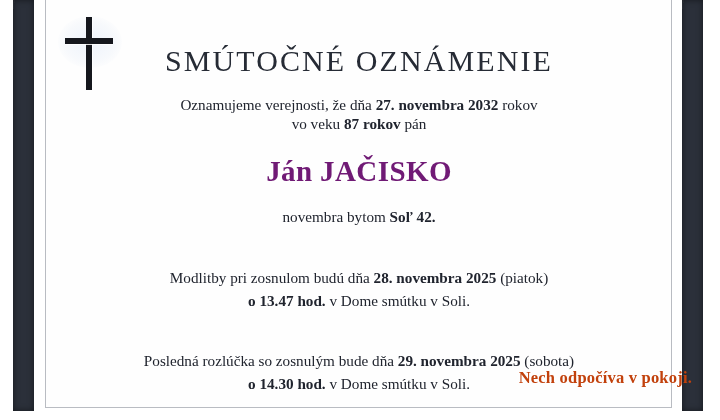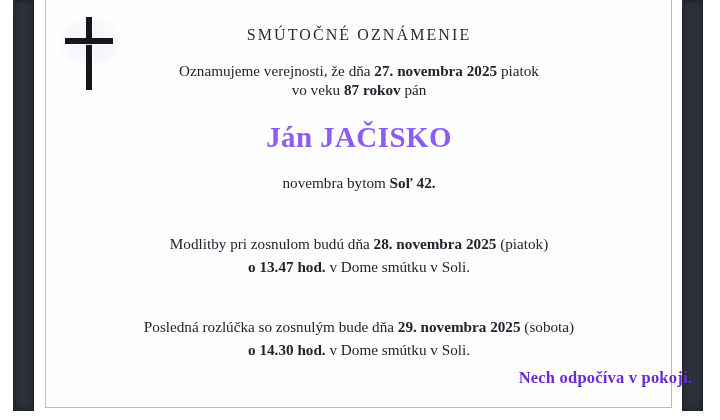--- a/index.html
+++ b/index.html
@@ -92,63 +92,63 @@
     top: 0;
     width: 626px;
     height: 408px;
     box-sizing: border-box;
     padding: 0 14px;
   }
 
   .center { text-align: center; }
 
   #title {
-    margin-top: 26px;
-    font-size: 16px;
+    margin-top: 44px;
+    font-size: 30px;
     letter-spacing: 2.1px;
     font-weight: 400;
     color: #262b35;
     white-space: nowrap;
   }
 
   .line {
     font-size: 15.2px;
     line-height: 1.25;
     color: #20242e;
   }
 
   #line-announce { margin-top: 17px; }
   #line-age      { }
 
   #name {
     margin-top: 22px;
     font-size: 29px;
     font-weight: 700;
     letter-spacing: .4px;
-    color: #8b5cf6;
+    color: #701a75;
   }
 
   #line-address { margin-top: 19px; }
 
   .block { margin-top: 0; }
   #block-prayers  { margin-top: 42px; }
   #block-farewell { margin-top: 41px; }
 
   .block .sub { margin-top: 4px; }
 
   b { font-weight: 700; }
 
   #closing {
     position: absolute;
     right: 28px;
     bottom: 32px;
     font-size: 16.5px;
     font-weight: 700;
     letter-spacing: .2px;
-    color: #6d28d9;
+    color: #c2410c;
   }
 </style>
 </head>
 <body>
 
 <div id="page">
 
   <div class="band left"></div>
   <div class="band right"></div>
 
@@ -158,21 +158,21 @@
     <div id="cross-halo"></div>
     <div class="cross-bar" id="cross-v"></div>
     <div class="cross-bar" id="cross-h"></div>
   </div>
 
   <div id="content">
 
     <div id="title" class="center">SMÚTOČNÉ OZNÁMENIE</div>
 
     <div id="line-announce" class="line center">
-      <span>Oznamujeme verejnosti, že dňa </span><b>27. novembra 2025</b><span> piatok</span>
+      <span>Oznamujeme verejnosti, že dňa </span><b>27. novembra 2032</b><span> rokov</span>
     </div>
 
     <div id="line-age" class="line center">
       <span>vo veku </span><b>87 rokov</b><span> pán</span>
     </div>
 
     <div id="name" class="center">Ján JAČISKO</div>
 
     <div id="line-address" class="line center">
       <span>novembra bytom </span><b>Soľ 42.</b>

